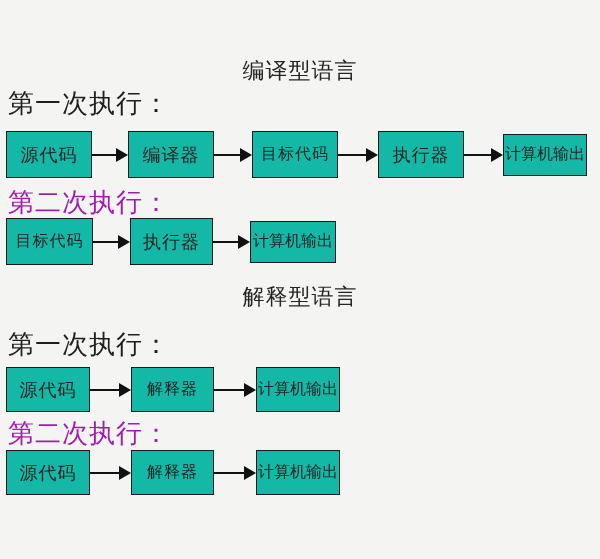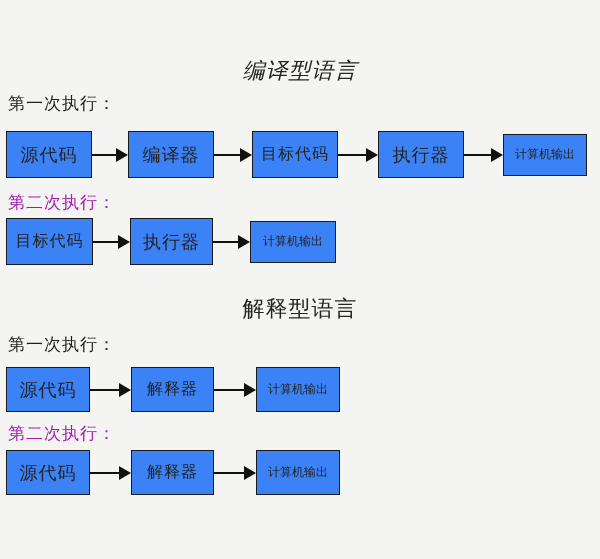--- a/index.html
+++ b/index.html
@@ -31,51 +31,51 @@
     font-size: 22px;
     line-height: 28px;
     letter-spacing: 1px;
     color: #242424;
     white-space: nowrap;
   }
 
   
   .pass-label {
     position: absolute;
-    font-size: 17px;
+    font-size: 26px;
     line-height: 28px;
     letter-spacing: 1px;
     white-space: nowrap;
   }
   .pass-label.first  { color: #1f1f1f; }
   .pass-label.second { color: #a21caf; }
 
   
   .flow-row {
     position: absolute;
     display: flex;
     align-items: center;
   }
 
   .node {
     box-sizing: border-box;
     border: 1px solid #1a1a1a;
-    background: #3b82f6;
+    background: #14b8a6;
     display: flex;
     align-items: center;
     justify-content: center;
     color: #242424;
     white-space: nowrap;
     letter-spacing: 1px;
   }
 
   
   .node.sz-lg   { font-size: 16px; }
   .node.sz-md   { font-size: 18px; }
-  .node.sz-sm   { font-size: 12px; letter-spacing: 0; }
+  .node.sz-sm   { font-size: 16px; letter-spacing: 0; }
 
   
   .arrow {
     display: flex;
     align-items: center;
     flex: 0 0 auto;
   }
   .arrow .shaft {
     height: 2px;
     background: #111;
@@ -88,21 +88,21 @@
     border-bottom: 7px solid transparent;
     border-left: 12px solid #111;
     display: block;
   }
 </style>
 </head>
 <body>
 
 <div class="canvas">
 
-  <div class="section-title" style="top:57px;font-style:italic;">编译型语言</div>
+  <div class="section-title" style="top:57px;">编译型语言</div>
 
   <div class="pass-label first" style="left:8px; top:89px;">第一次执行：</div>
 
   <div class="flow-row" style="left:6px; top:131px;">
 
     <div class="node sz-md" style="width:86px; height:47px;">源代码</div>
 
     <div class="arrow">
       <span class="shaft" style="width:24px;"></span>
       <span class="head"></span>
@@ -146,21 +146,21 @@
     <div class="node sz-md" style="width:83px; height:47px;">执行器</div>
 
     <div class="arrow">
       <span class="shaft" style="width:25px;"></span>
       <span class="head"></span>
     </div>
 
     <div class="node sz-sm" style="width:86px; height:42px;">计算机输出</div>
   </div>
 
-  <div class="section-title" style="top:283px;margin-top:12px;">解释型语言</div>
+  <div class="section-title" style="top:283px;">解释型语言</div>
 
   <div class="pass-label first" style="left:8px; top:330px;">第一次执行：</div>
 
   <div class="flow-row" style="left:6px; top:367px;">
 
     <div class="node sz-md" style="width:84px; height:45px;">源代码</div>
 
     <div class="arrow">
       <span class="shaft" style="width:29px;"></span>
       <span class="head"></span>

